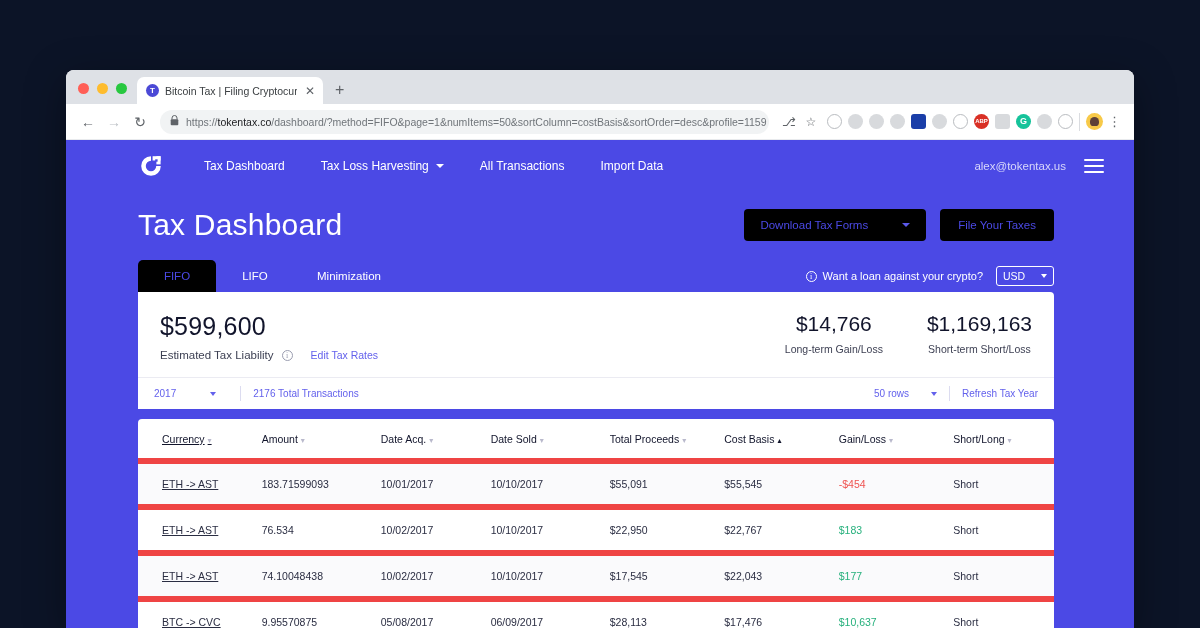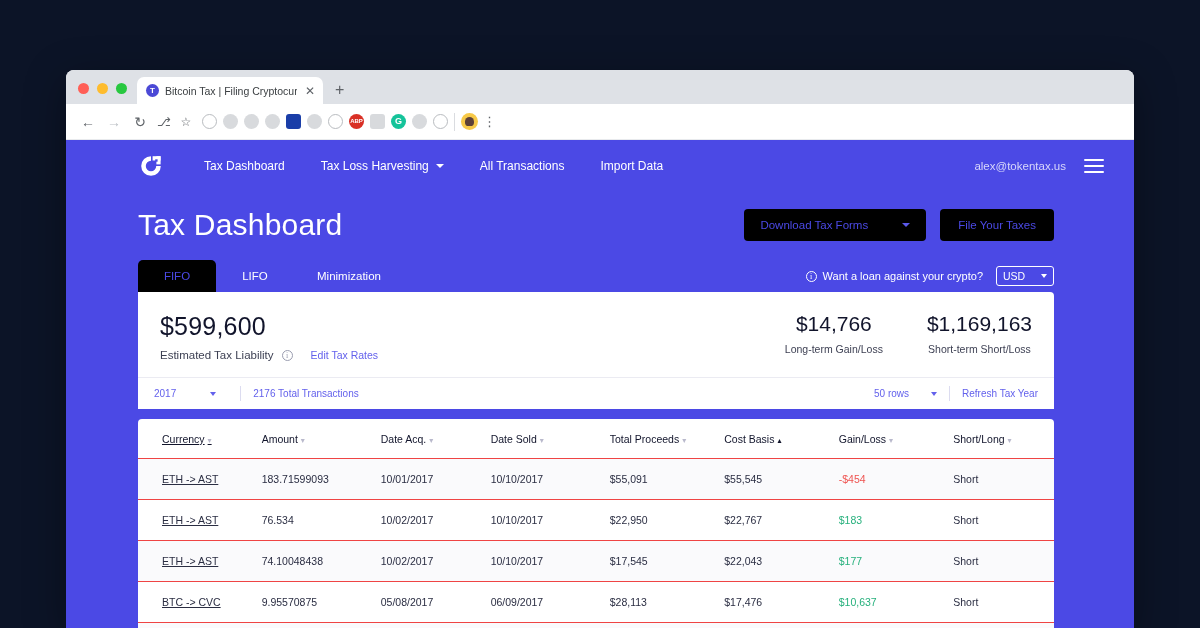--- a/index.html
+++ b/index.html
@@ -255,21 +255,21 @@
     padding: 14px 0 13px 0;
     white-space: nowrap;
   }
   thead th .carets { color: #b9b9cc; font-size: 8px; margin-left: 3px; }
   thead th.sorted .carets { color: #11142b; }
   tbody td {
     font-size: 10.5px;
     color: #2a2d42;
     padding: 14px 0;
     white-space: nowrap;
-    border-top: 1px solid #ef4444;
+    border-top: 6px solid #ef4444;
   }
   tbody tr:nth-child(odd) { background: #fafafc; }
   td.pos { color: #26b07c; }
   td.neg { color: #ef5350; }
   th:nth-child(1), td:nth-child(1) { padding-left: 24px; width: 13.5%; text-decoration: underline; }
   th:nth-child(2), td:nth-child(2) { width: 13%; }
   th:nth-child(3), td:nth-child(3) { width: 12%; }
   th:nth-child(4), td:nth-child(4) { width: 13%; }
   th:nth-child(5), td:nth-child(5) { width: 12.5%; }
   th:nth-child(6), td:nth-child(6) { width: 12.5%; }
@@ -292,20 +292,29 @@
       <span class="tab-title">Bitcoin Tax | Filing Cryptocurre</span>
       <span class="tab-close">✕</span>
     </div>
     <div class="newtab">+</div>
   </div>
 
   <div class="toolbar">
     <div class="navbtn">←</div>
     <div class="navbtn disabled">→</div>
     <div class="navbtn">↻</div>
+    <div class="omnibox">
+      <span class="lock">
+        <svg width="9" height="11" viewBox="0 0 9 11">
+            <path d="M2 4.5V3a2.5 2.5 0 015 0v1.5" fill="none" stroke="#5f6368" stroke-width="1"></path>
+            <rect x="0.7" y="4.3" width="7.6" height="6" rx="1" fill="#5f6368"></rect>
+          </svg>
+      </span>
+      <span class="url"><span>https://</span><b>tokentax.co</b><span>/dashboard/?method=FIFO&amp;page=1&amp;numItems=50&amp;sortColumn=costBasis&amp;sortOrder=desc&amp;profile=1159</span></span>
+    </div>
     <div class="ombtn">⎇</div>
     <div class="ombtn">☆</div>
     <div class="exticons">
       <span class="ext ring"></span>
       <span class="ext"></span>
       <span class="ext"></span>
       <span class="ext"></span>
       <span class="ext sq blue"></span>
       <span class="ext"></span>
       <span class="ext ring"></span>

